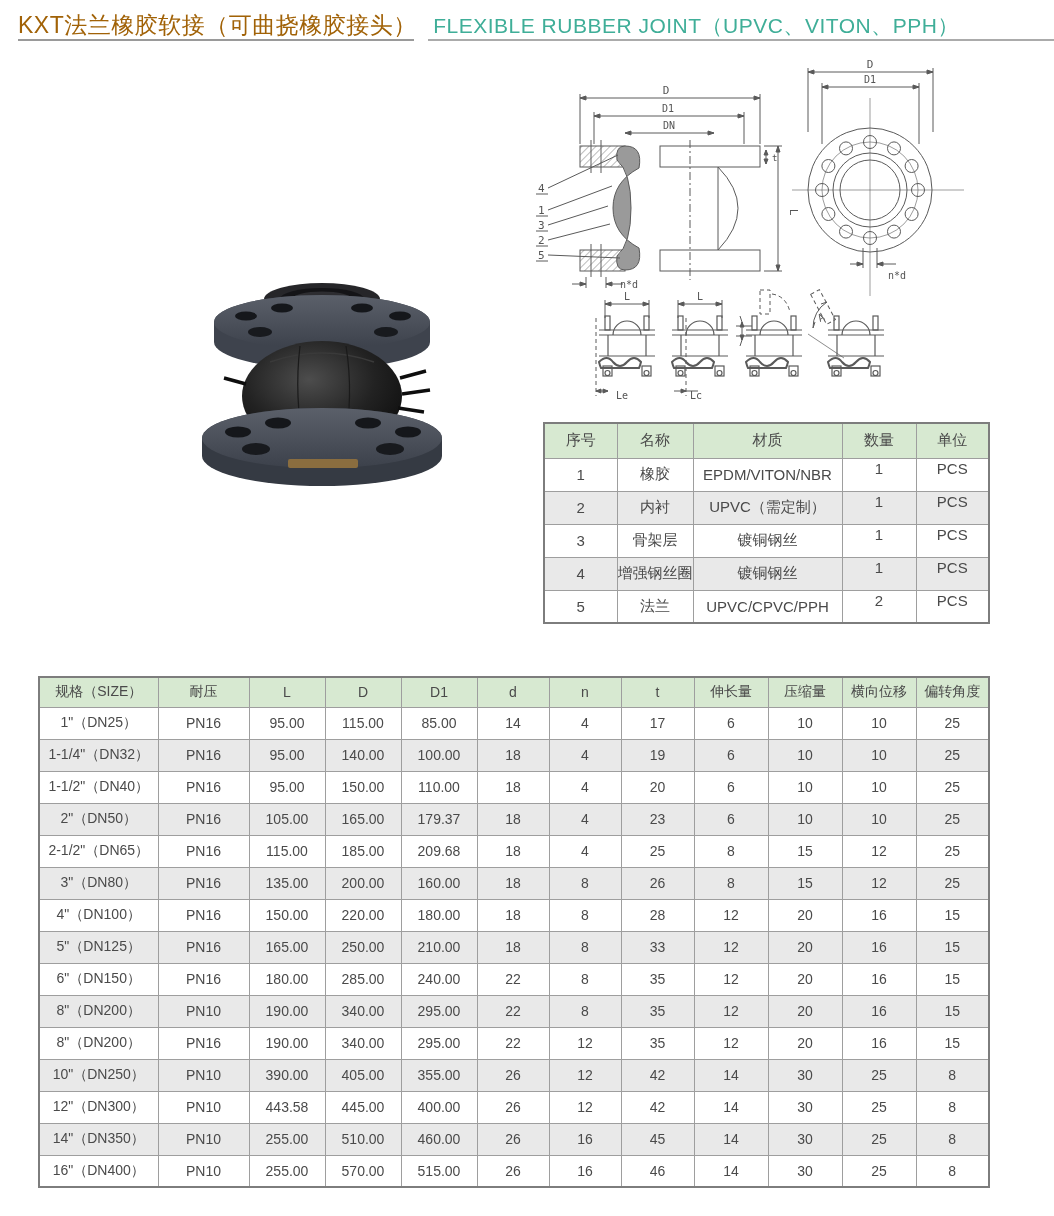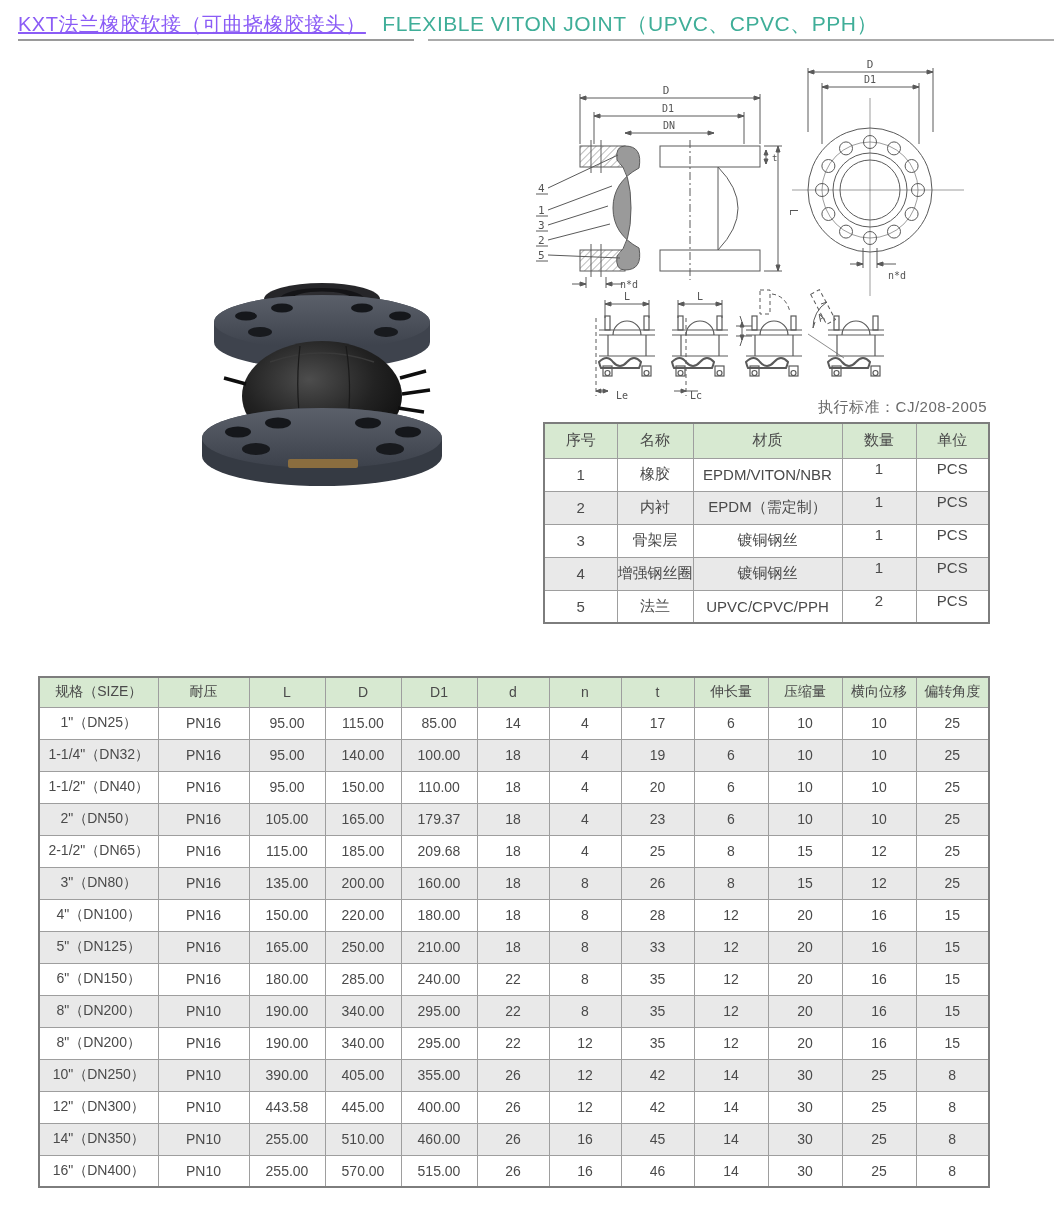--- a/index.html
+++ b/index.html
@@ -1,21 +1,21 @@
 <!DOCTYPE html>
 <html><head>
 <meta charset="utf-8">
 <style>
   * { margin:0; padding:0; box-sizing:border-box; }
   html,body { width:1054px; height:1216px; background:#fff; font-family:"Liberation Sans","DejaVu Sans",sans-serif; position:relative; }
   .page { position:absolute; inset:0; overflow:hidden; }
 
   
   .page-header { position:absolute; top:10px; left:18px; width:1020px; }
-  .title-zh { font-size:20px; color:#8b5cf6; letter-spacing:.5px; display:inline-block;text-decoration:underline; }
+  .title-zh { font-size:23px; color:#a16207; letter-spacing:.5px; display:inline-block; }
   .title-en { font-size:21px; color:#3fae98; letter-spacing:.5px; display:inline-block; margin-left:12px; }
   .rule-left  { position:absolute; top:39px; left:18px;  width:396px; height:2px; background:#9a9a9a; }
   .rule-right { position:absolute; top:39px; left:428px; width:626px; height:2px; background:#ababab; }
 
   
   .svg-abs { position:absolute; }
   svg text { font-family:"DejaVu Sans Mono","Liberation Mono",monospace; fill:#555; }
   .std-note { position:absolute; left:543px; top:398px; width:444px; text-align:right;
               font-size:15px; color:#6a6a6a; letter-spacing:.5px; }
 
@@ -38,21 +38,21 @@
   .spec-table th { height:30px; font-size:14px; }
   .spec-table td { height:32px; }
 </style>
 </head>
 <body>
 
 <div class="page">
 
   <div class="page-header">
     <span class="title-zh">KXT法兰橡胶软接（可曲挠橡胶接头）</span>
-    <span class="title-en">FLEXIBLE VITON JOINT（UPVC、CPVC、PPH）</span>
+    <span class="title-en">FLEXIBLE RUBBER JOINT（UPVC、VITON、PPH）</span>
   </div>
   <div class="rule-left"></div>
   <div class="rule-right"></div>
 
   <svg class="svg-abs" style="left:150px; top:266px;" width="345" height="222" viewBox="0 0 345 222">
     <defs>
       <radialGradient id="sphereG" cx="42%" cy="35%" r="75%">
         <stop offset="0%" stop-color="#4d4d4d"></stop>
           <stop offset="55%" stop-color="#222"></stop>
           <stop offset="100%" stop-color="#0b0b0b"></stop>
@@ -299,21 +299,20 @@
       <g stroke="#5a5a5a" fill="none">
         <rect x="236" y="2" width="10" height="34" transform="rotate(-28 241 19)" stroke-dasharray="4 3"></rect>
         <path d="M231 40 a30 30 0 0 1 14 -26"></path>
         <path d="M231 40 l2 -6 M245 14 l-6 2" stroke-width="1"></path>
         <line x1="226" y1="46" x2="262" y2="70" stroke-width="0.7"></line>
       </g>
       <text x="238" y="34" font-size="10" transform="rotate(-28 238 34)">A</text>
     </g>
   </svg>
 
-  <div class="std-note">执行标准：CJ/208-2005</div>
 
   <table class="materials-table">
     <colgroup>
         <col style="width:73px">
         <col style="width:76px">
         <col style="width:149px">
         <col style="width:74px">
         <col style="width:73px">
       </colgroup>
     <thead>
@@ -329,21 +328,21 @@
         <tr>
           <td>1</td>
           <td>橡胶</td>
           <td>EPDM/VITON/NBR</td>
           <td>1</td>
           <td>PCS</td>
         </tr>
         <tr>
           <td>2</td>
           <td>内衬</td>
-          <td>EPDM（需定制）</td>
+          <td>UPVC（需定制）</td>
           <td>1</td>
           <td>PCS</td>
         </tr>
         <tr>
           <td>3</td>
           <td>骨架层</td>
           <td>镀铜钢丝</td>
           <td>1</td>
           <td>PCS</td>
         </tr>

